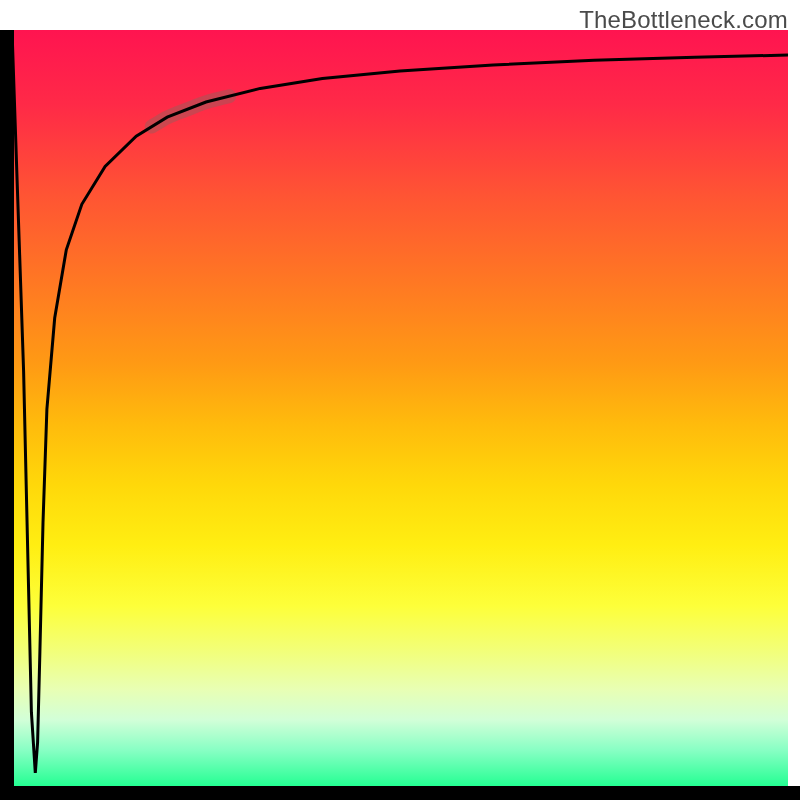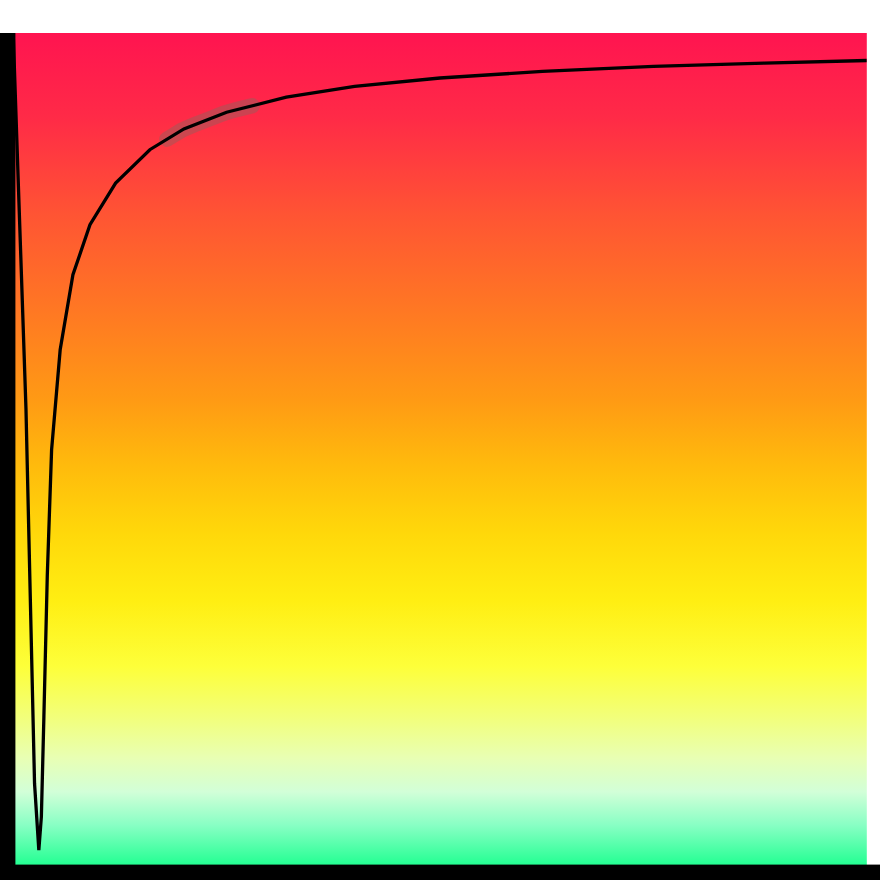--- a/index.html
+++ b/index.html
@@ -78,20 +78,21 @@
     stroke: #000;
     stroke-width: 3;
     fill: none;
   }
 </style>
 </head>
 <body>
 
 <div class="wrap">
 
+  <div class="watermark">TheBottleneck.com</div>
 
   <div class="plot-area"></div>
 
   <svg class="curve-svg" viewBox="0 0 776 758" preserveAspectRatio="none">
     <path class="thick-seg" d="M139.7 96.6 L146.1 92.7 L152.6 88.7 L159.1 85.7 L165.5 83.1 L172.0 80.6 L178.5 78.1 L184.9 75.5 L191.4 73.0 L197.9 71.0 L204.3 69.4 L210.8 67.8 L217.3 66.2" id="thickPath"></path>
     <path class="main-curve" d="M0.0 0.0 L11.6 341.1 L19.4 682.2 L23.3 742.8 L25.6 712.5 L27.9 621.6 L31.0 492.7 L34.9 379.0 L42.7 288.0 L54.3 219.8 L69.8 174.3 L93.1 136.4 L124.2 106.1 L155.2 87.2 L194.0 72.0 L248.3 58.4 L310.4 48.5 L388.0 40.9 L481.1 34.9 L582.0 30.3 L682.9 27.3 L776.0 25.0" id="mainPath"></path>
   </svg>
 
   <div class="axis-y"></div>
   <div class="axis-x"></div>

